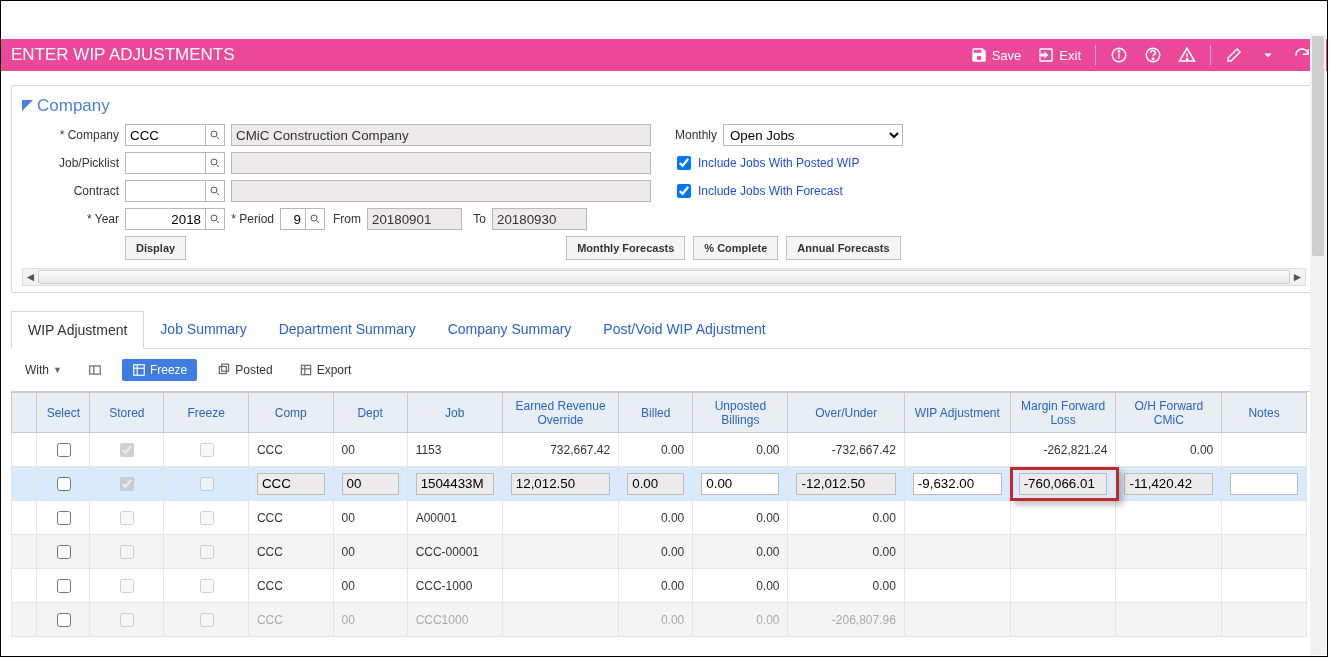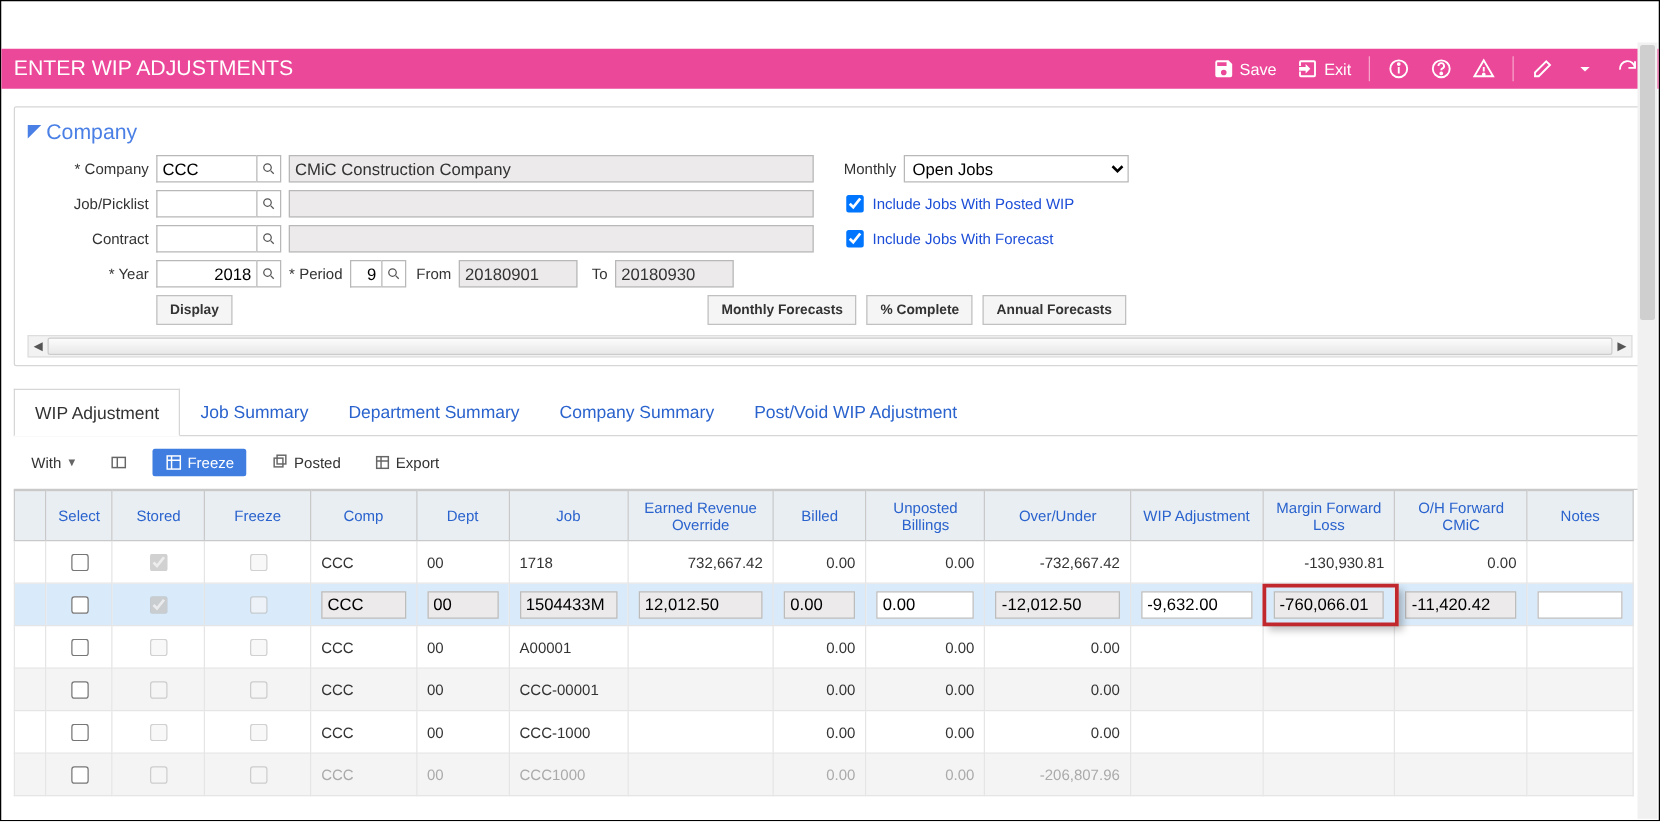--- a/index.html
+++ b/index.html
@@ -308,27 +308,27 @@
           </tr>
         </thead>
         <tbody id="grid-body">
             <tr class="odd">
       <td></td>
       <td class="ctr"><input type="checkbox" class="checkbox" style=""></td>
       <td class="ctr"><input type="checkbox" class="checkbox" checked="" disabled="" style=""></td>
       <td class="ctr"><input type="checkbox" class="checkbox" disabled="" style=""></td>
       <td>CCC</td>
       <td>00</td>
-      <td>1718</td>
+      <td>1153</td>
       <td class="num">732,667.42</td>
       <td class="num">0.00</td>
       <td class="num">0.00</td>
       <td class="num">-732,667.42</td>
       <td class="num"></td>
-      <td class="num">-130,930.81</td>
+      <td class="num">-262,821.24</td>
       <td class="num">0.00</td>
       <td></td>
             </tr>
             <tr class="selected">
       <td></td>
       <td class="ctr"><input type="checkbox" class="checkbox" style=""></td>
       <td class="ctr"><input type="checkbox" class="checkbox" checked="" disabled="" style=""></td>
       <td class="ctr"><input type="checkbox" class="checkbox" disabled="" style=""></td>
       <td><input class="cell-input ro left" value="CCC" readonly="" style=""></td>
       <td><input class="cell-input ro left" value="00" readonly="" style=""></td>

